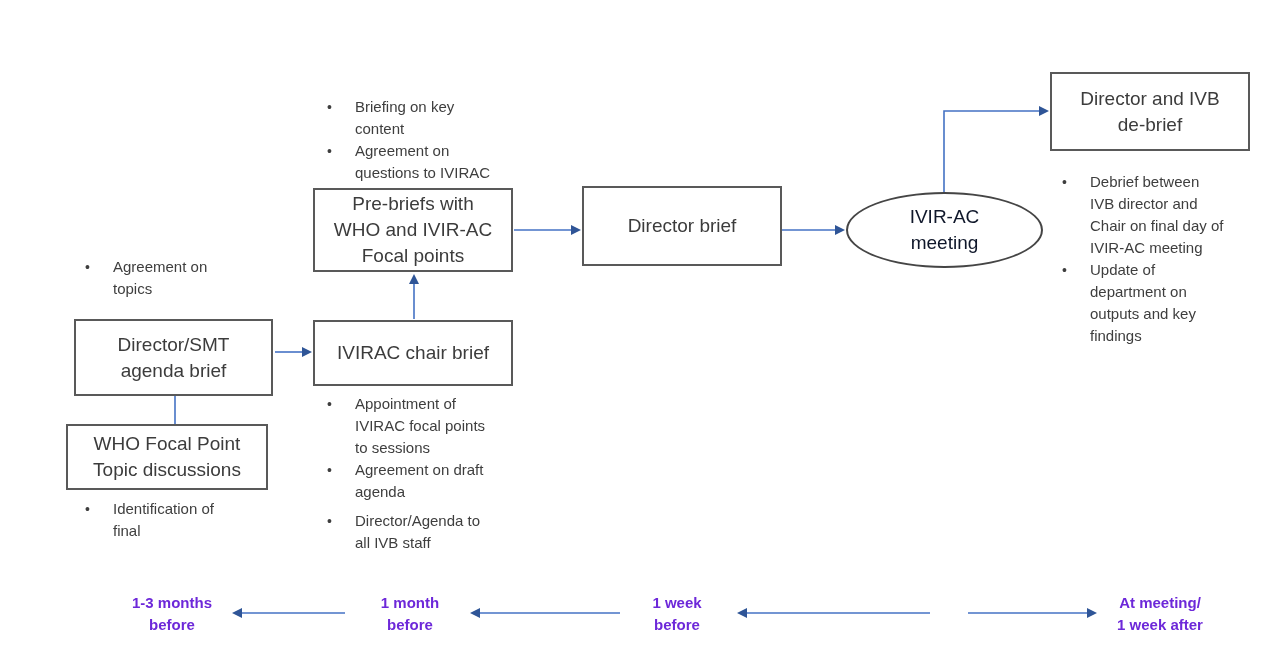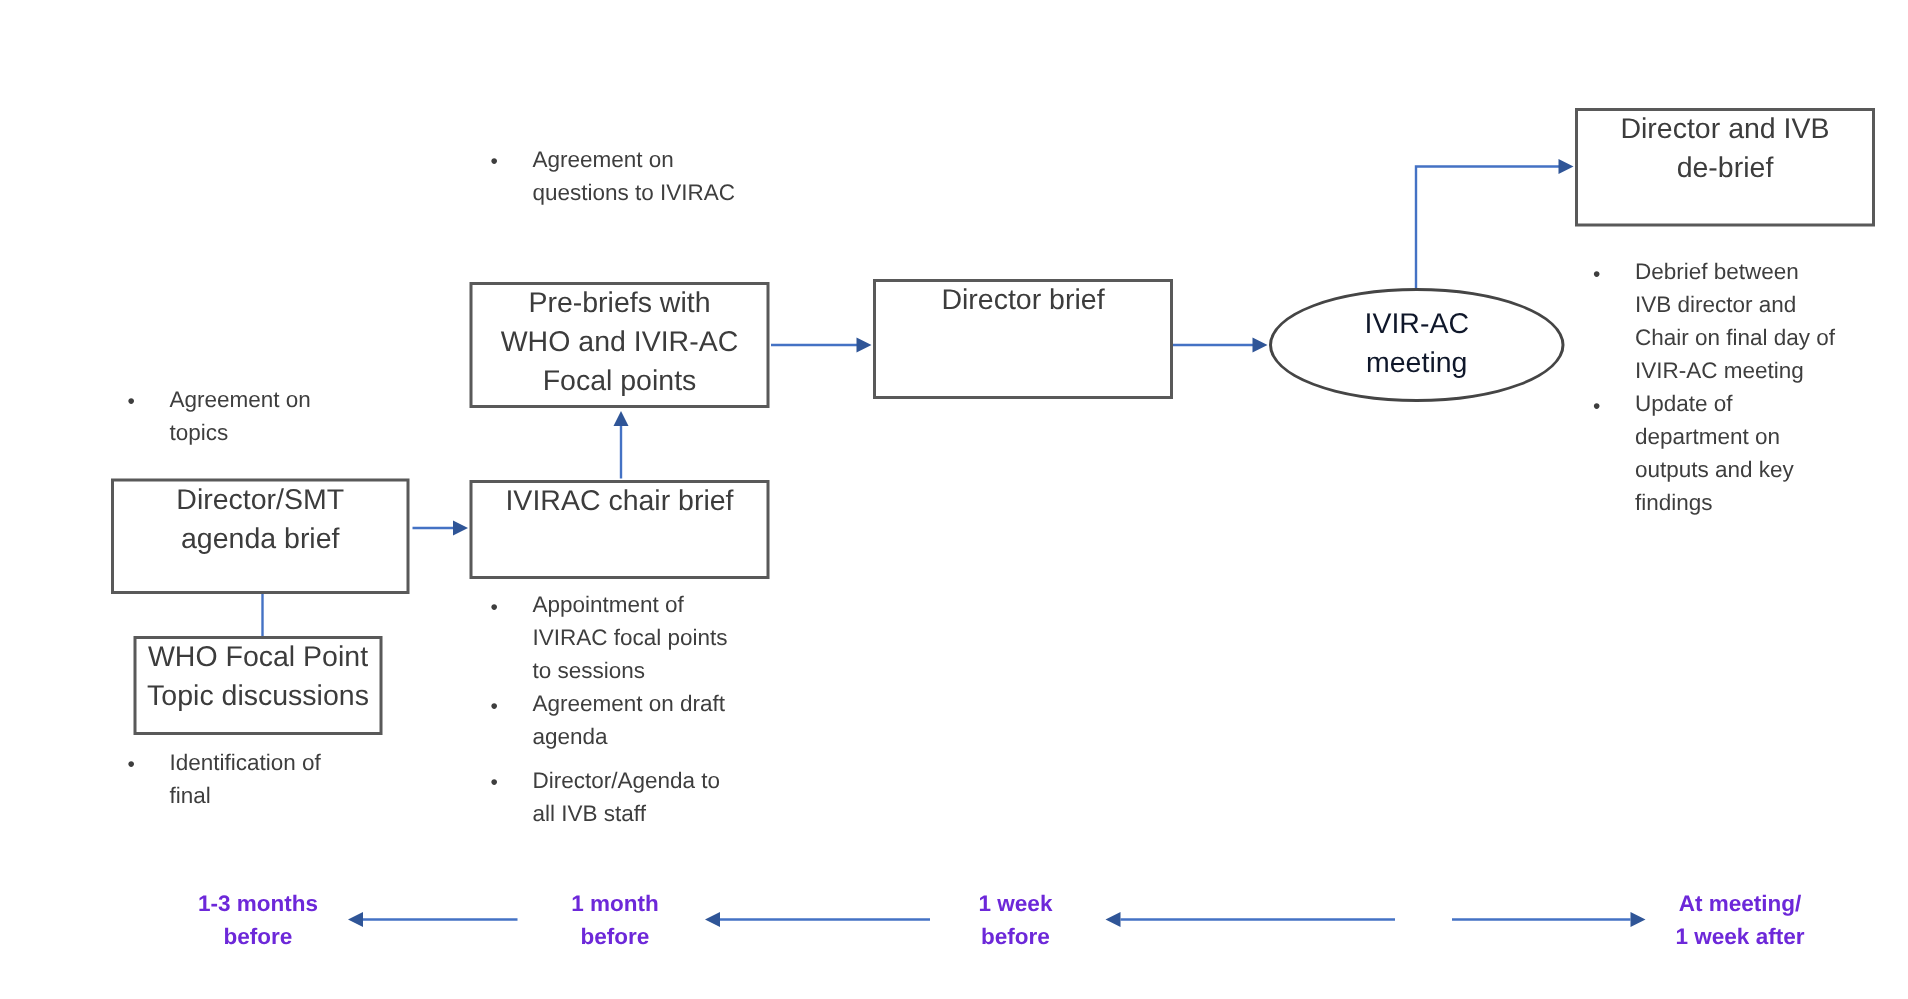--- a/index.html
+++ b/index.html
@@ -7,21 +7,21 @@
     position:relative;
     width:1272px;height:666px;
     background:#ffffff;
     font-family:"Liberation Sans", sans-serif;
     overflow:hidden;
   }
   .box{
     position:absolute;
     border:2px solid #595959;
     background:#ffffff;
-    display:flex;justify-content:center;
+    display:flex;align-items:center;justify-content:center;
     text-align:center;
     color:#3c3c3c;
     font-size:19px;line-height:26px;
     white-space:pre-line;
     box-sizing:border-box;
   }
   .ellipse{
     position:absolute;
     border:2px solid #454545;
     border-radius:50%;
@@ -103,21 +103,21 @@
     <g>
       <line x1="930" y1="613" x2="747" y2="613" stroke="#4472C4" stroke-width="1.6"></line>
       <polygon points="737,613 747,608 747,618" fill="#2F5597"></polygon>
     </g>
     <g>
       <line x1="968" y1="613" x2="1087" y2="613" stroke="#4472C4" stroke-width="1.6"></line>
       <polygon points="1097,613 1087,608 1087,618" fill="#2F5597"></polygon>
     </g>
   </svg>
 
-  <div class="box" style="left:89px;top:424px;width:166px;height:66px">
+  <div class="box" style="left:66px;top:424px;width:202px;height:66px">
     <span>WHO Focal Point
 Topic discussions</span>
   </div>
 
   <div class="box" style="left:74px;top:319px;width:199px;height:77px">
     <span>Director/SMT
 agenda brief</span>
   </div>
 
   <div class="box" style="left:313px;top:320px;width:200px;height:66px">
@@ -154,20 +154,25 @@
 
   <div class="bullets" style="left:85px;top:498px;width:180px">
     <div class="bullet">
       <span class="dot"></span>
       <span class="txt">Identification of
 final</span>
     </div>
   </div>
 
   <div class="bullets" style="left:327px;top:96px;width:190px">
+    <div class="bullet">
+      <span class="dot"></span>
+      <span class="txt">Briefing on key
+content</span>
+    </div>
     <div class="bullet">
       <span class="dot"></span>
       <span class="txt">Agreement on
 questions to IVIRAC</span>
     </div>
   </div>
 
   <div class="bullets" style="left:327px;top:393px;width:195px">
     <div class="bullet">
       <span class="dot"></span>

